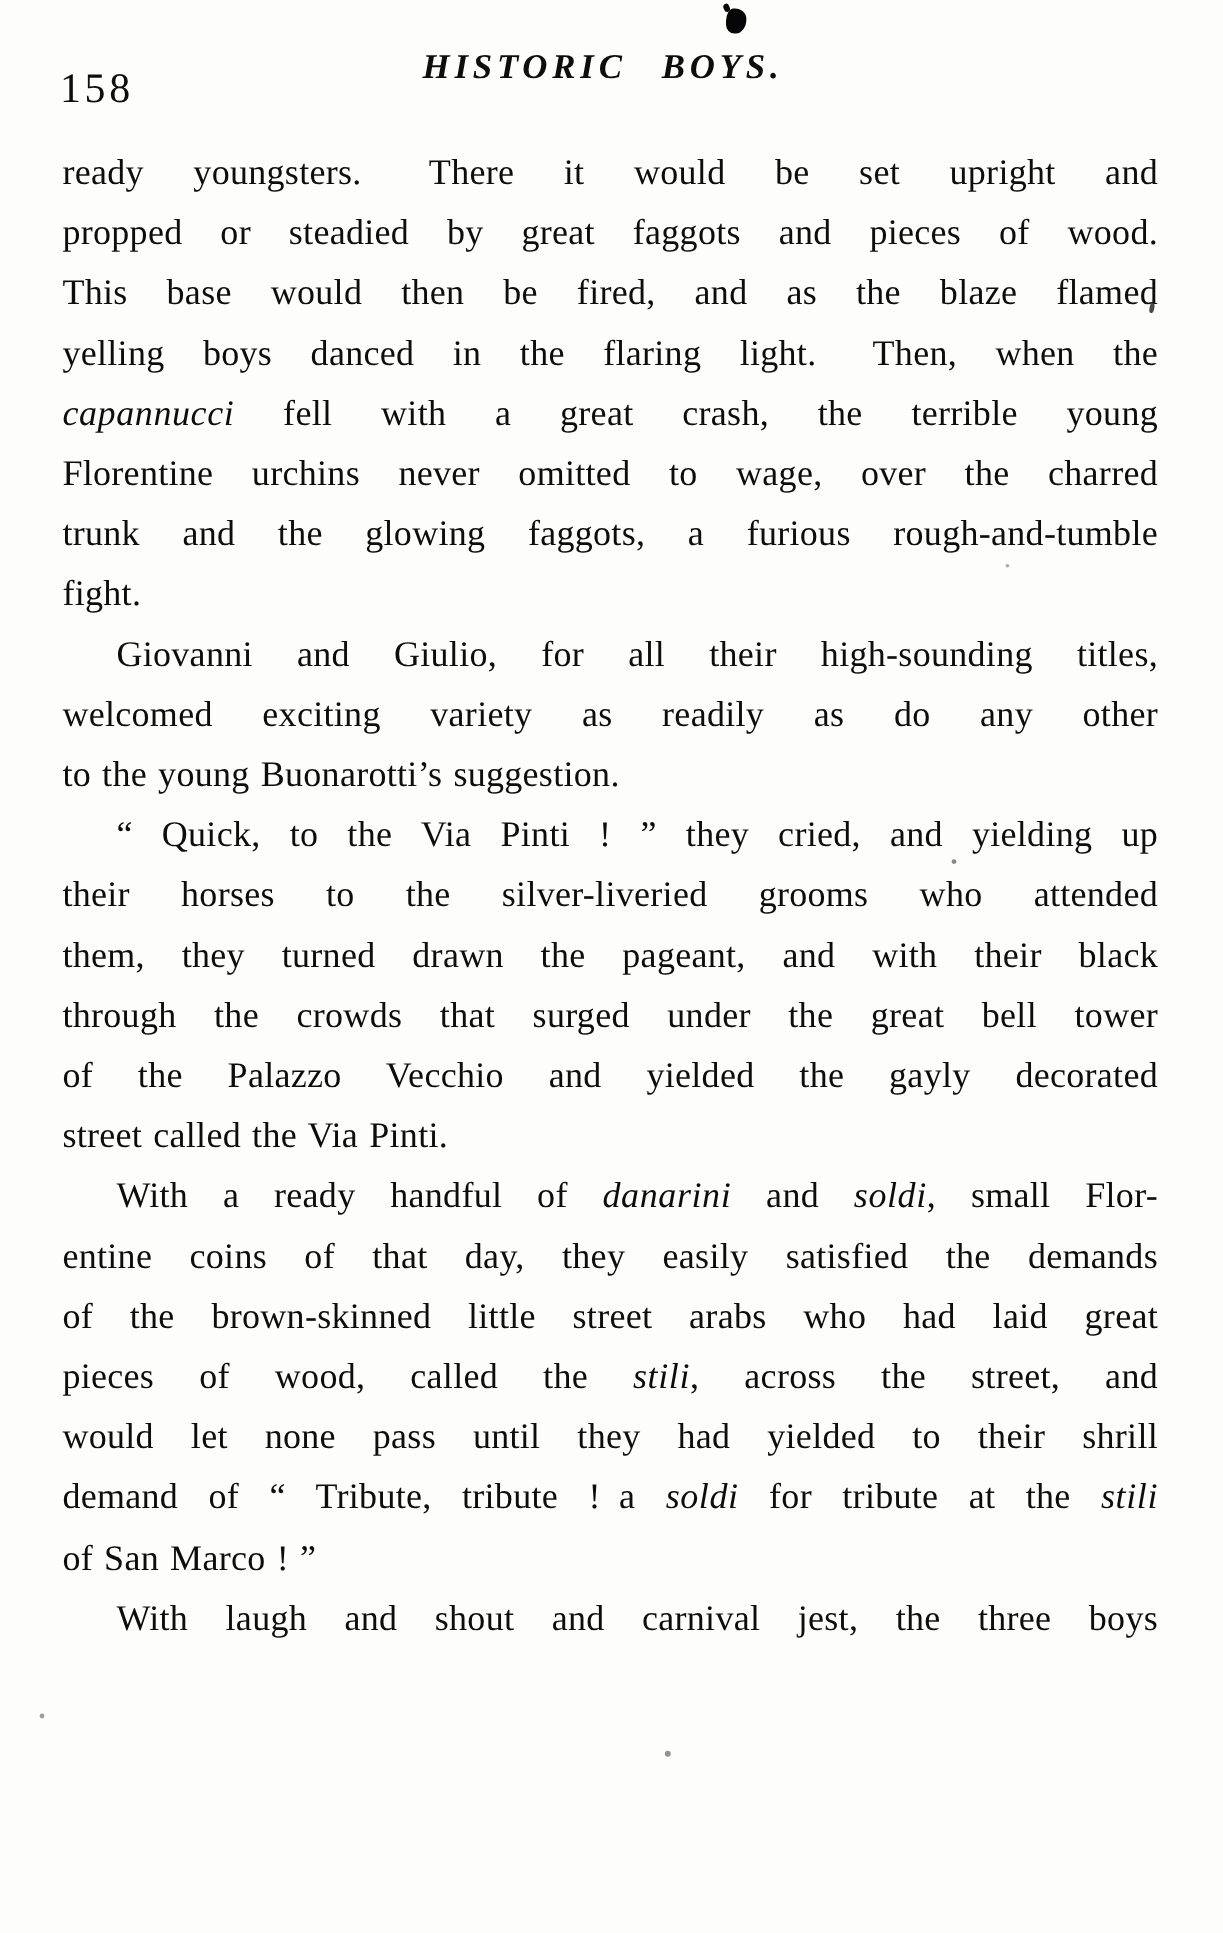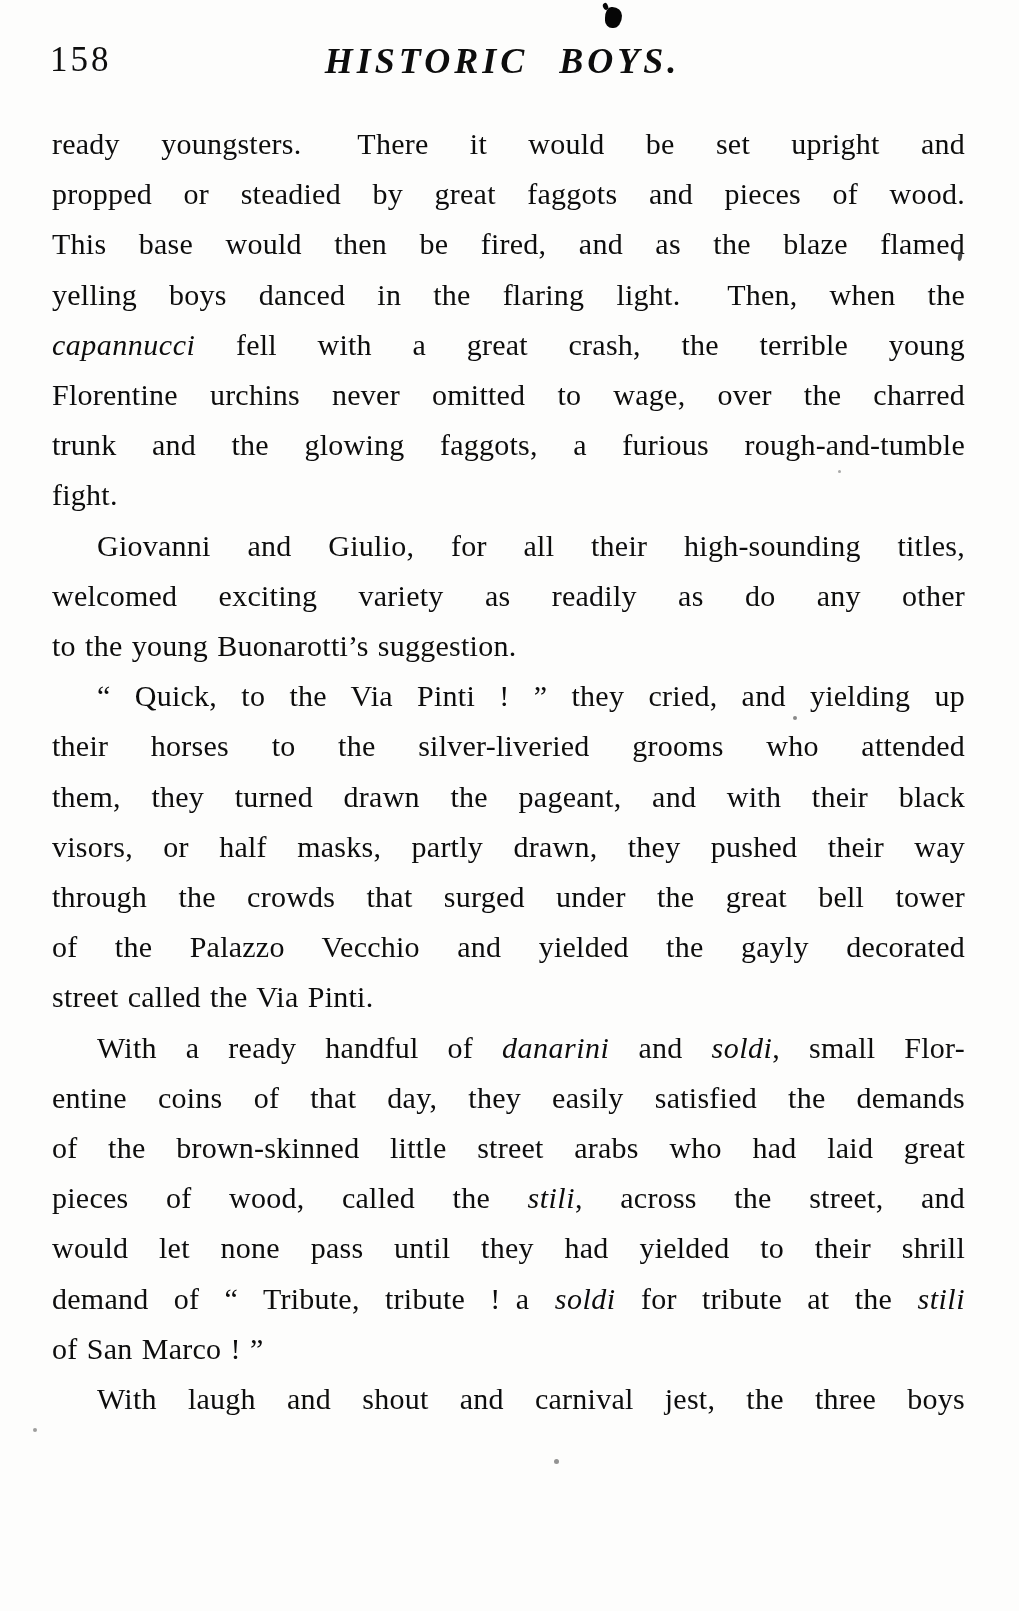--- a/index.html
+++ b/index.html
@@ -9,28 +9,28 @@
     font-family: "Liberation Serif", serif;
     color: #0d0d0d;
     position: relative;
     overflow: hidden;
   }
   .page { position: absolute; inset: 0; }
 
   
   .header { position: absolute; top: 34px; left: 48px; right: 54px; height: 50px; }
   .pagenum {
-    position: absolute; left: 2px; top: 6px;
+    position: absolute; left: 2px; top: 20px;
     font-size: 35px; letter-spacing: 3px;
   }
   .running-title {
     text-align: center;
     font-style: italic;
     font-weight: 600;
-    font-size: 36px;
+    font-size: 29px;
     letter-spacing: 4px;
     word-spacing: 18px;
     padding-top: 6px;
     transform: translateX(-4px);
   }
 
   
   .ink-blot {
     position: absolute; left: 605px; top: 7px;
     width: 17px; height: 21px;
@@ -93,21 +93,20 @@
       </div>
       <div class="para">
         <div class="line indent"><span>Giovanni and Giulio, for all their high-sounding titles,</span></div>
         <div class="line"><span>welcomed exciting variety as readily as do any other</span></div>
         <div class="line lastline"><span>to the young Buonarotti’s suggestion.</span></div>
       </div>
       <div class="para">
         <div class="line indent"><span>“ Quick, to the Via Pinti ! ” they cried, and yielding up</span></div>
         <div class="line"><span>their horses to the silver-liveried grooms who attended</span></div>
         <div class="line"><span>them, they turned drawn the pageant, and with their black</span></div>
-        <div class="line"><span>visors, or half masks, partly drawn, they pushed their way</span></div>
         <div class="line"><span>through the crowds that surged under the great bell tower</span></div>
         <div class="line"><span>of the Palazzo Vecchio and yielded the gayly decorated</span></div>
         <div class="line lastline"><span>street called the Via Pinti.</span></div>
       </div>
       <div class="para">
         <div class="line indent"><span>With a ready handful of </span><i>danarini</i><span> and </span><i>soldi</i><span>, small Flor-</span></div>
         <div class="line"><span>entine coins of that day, they easily satisfied the demands</span></div>
         <div class="line"><span>of the brown-skinned little street arabs who had laid great</span></div>
         <div class="line"><span>pieces of wood, called the </span><i>stili</i><span>, across the street, and</span></div>
         <div class="line"><span>would let none pass until they had yielded to their shrill</span></div>

